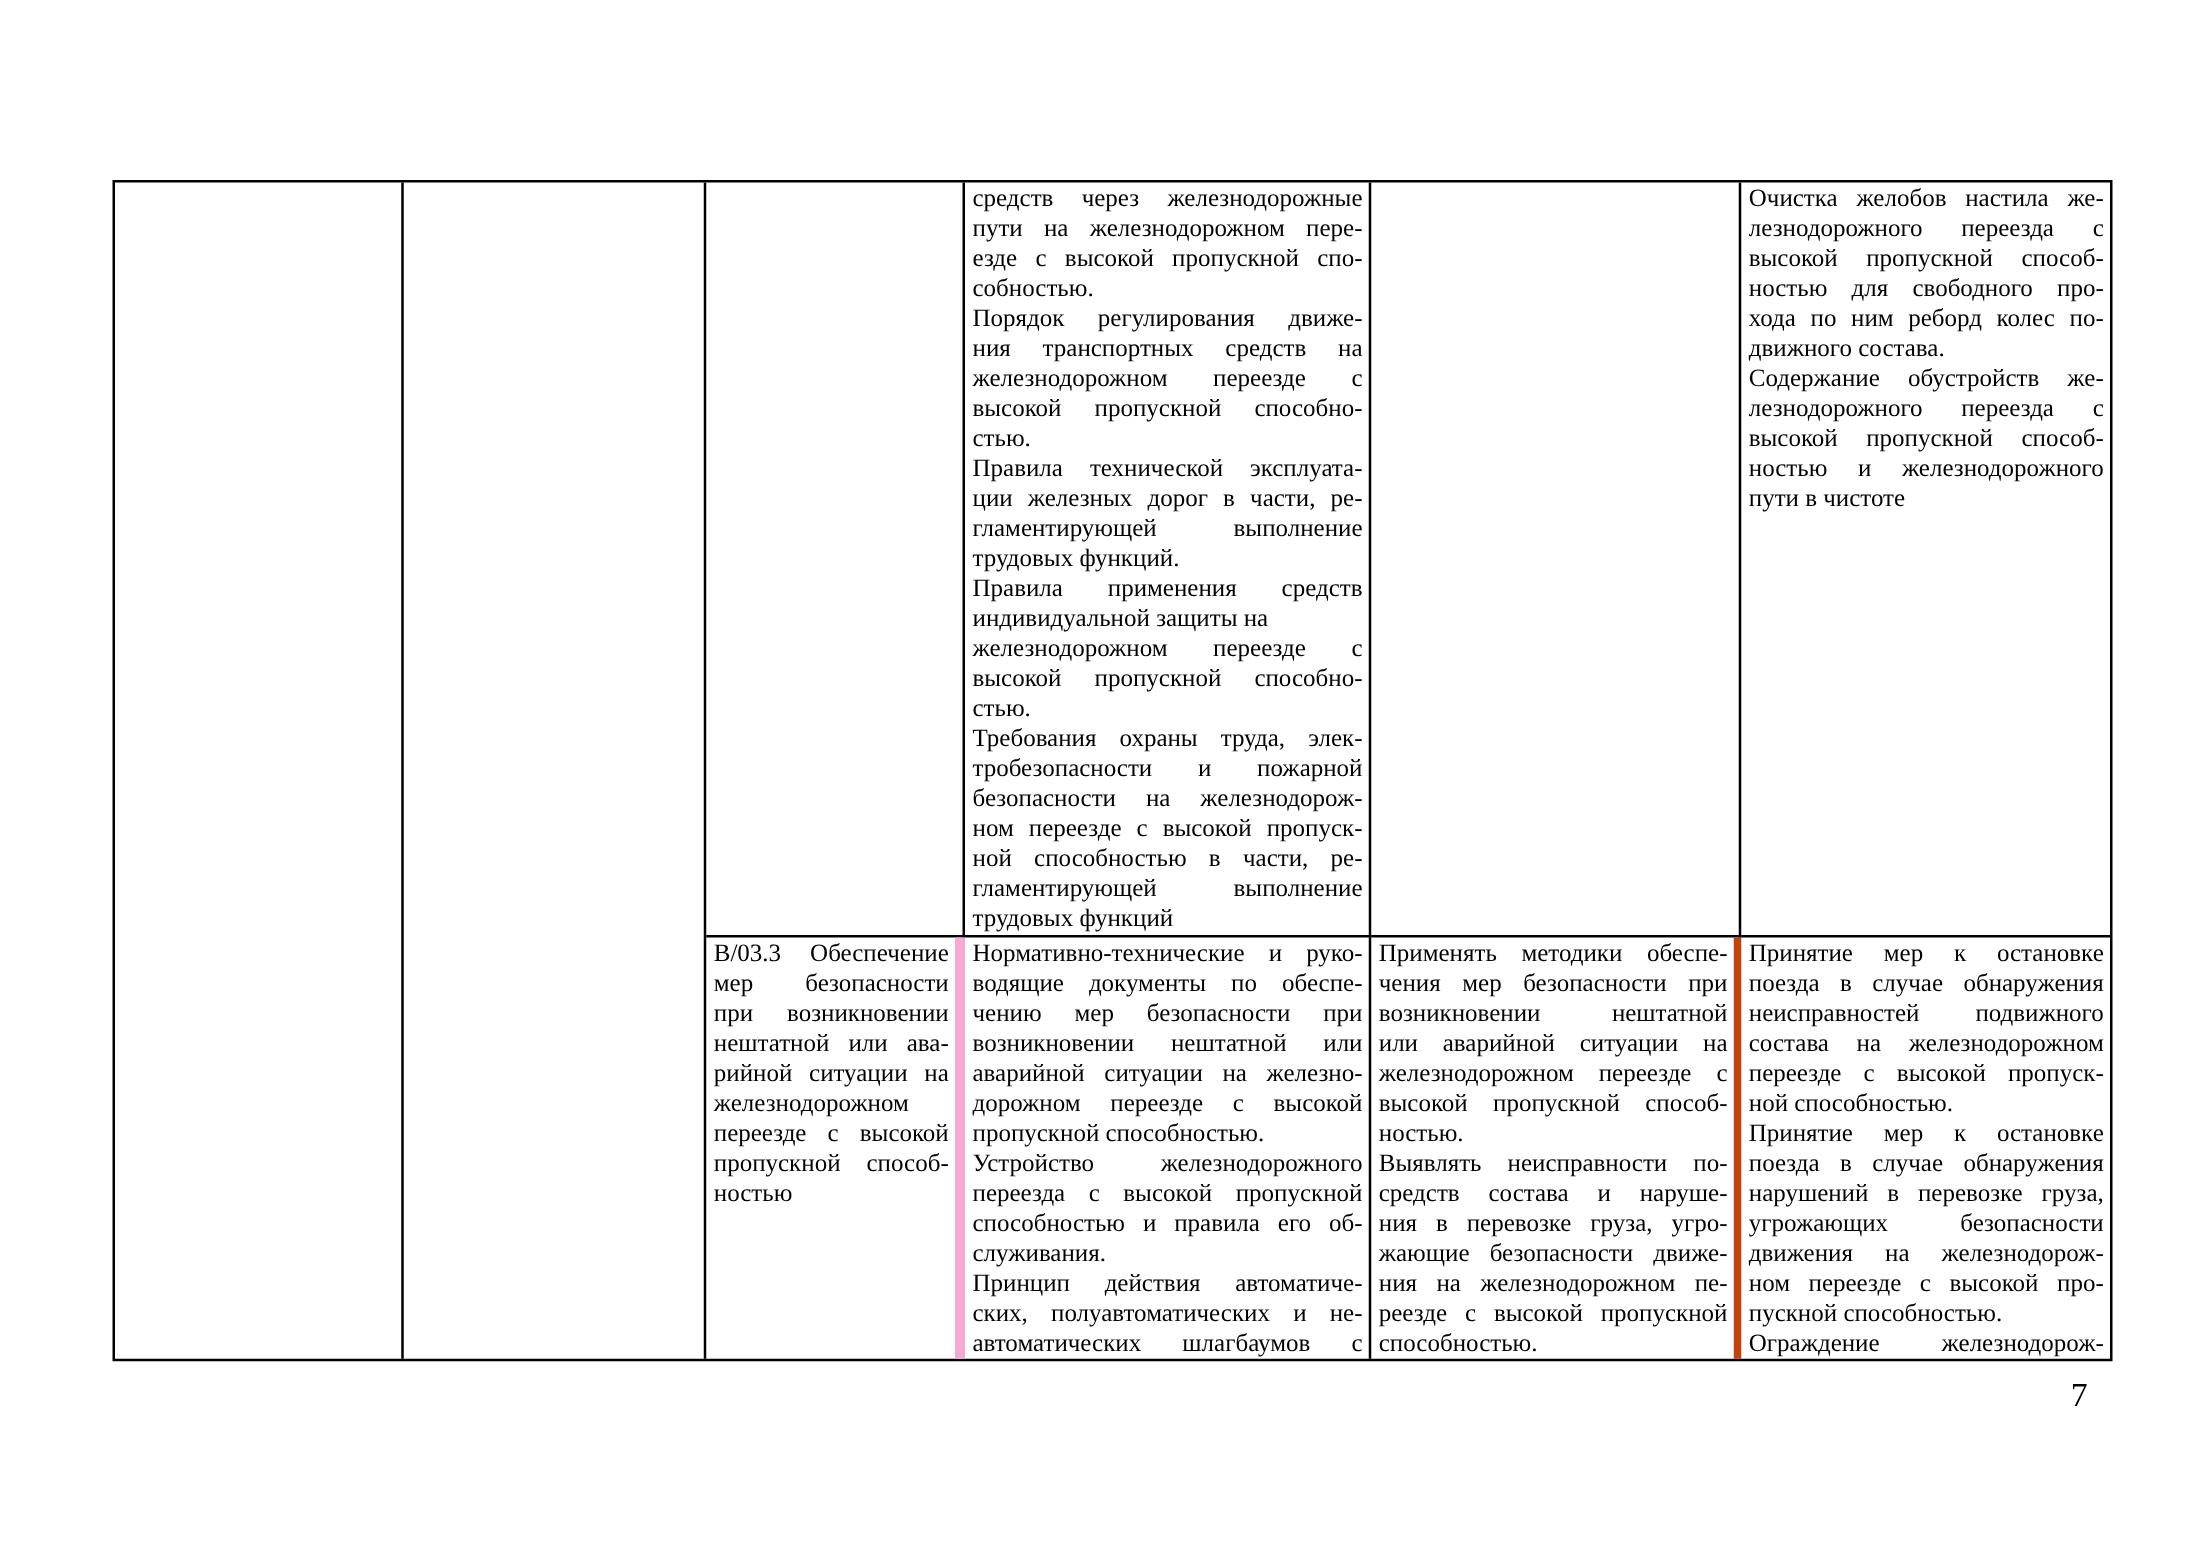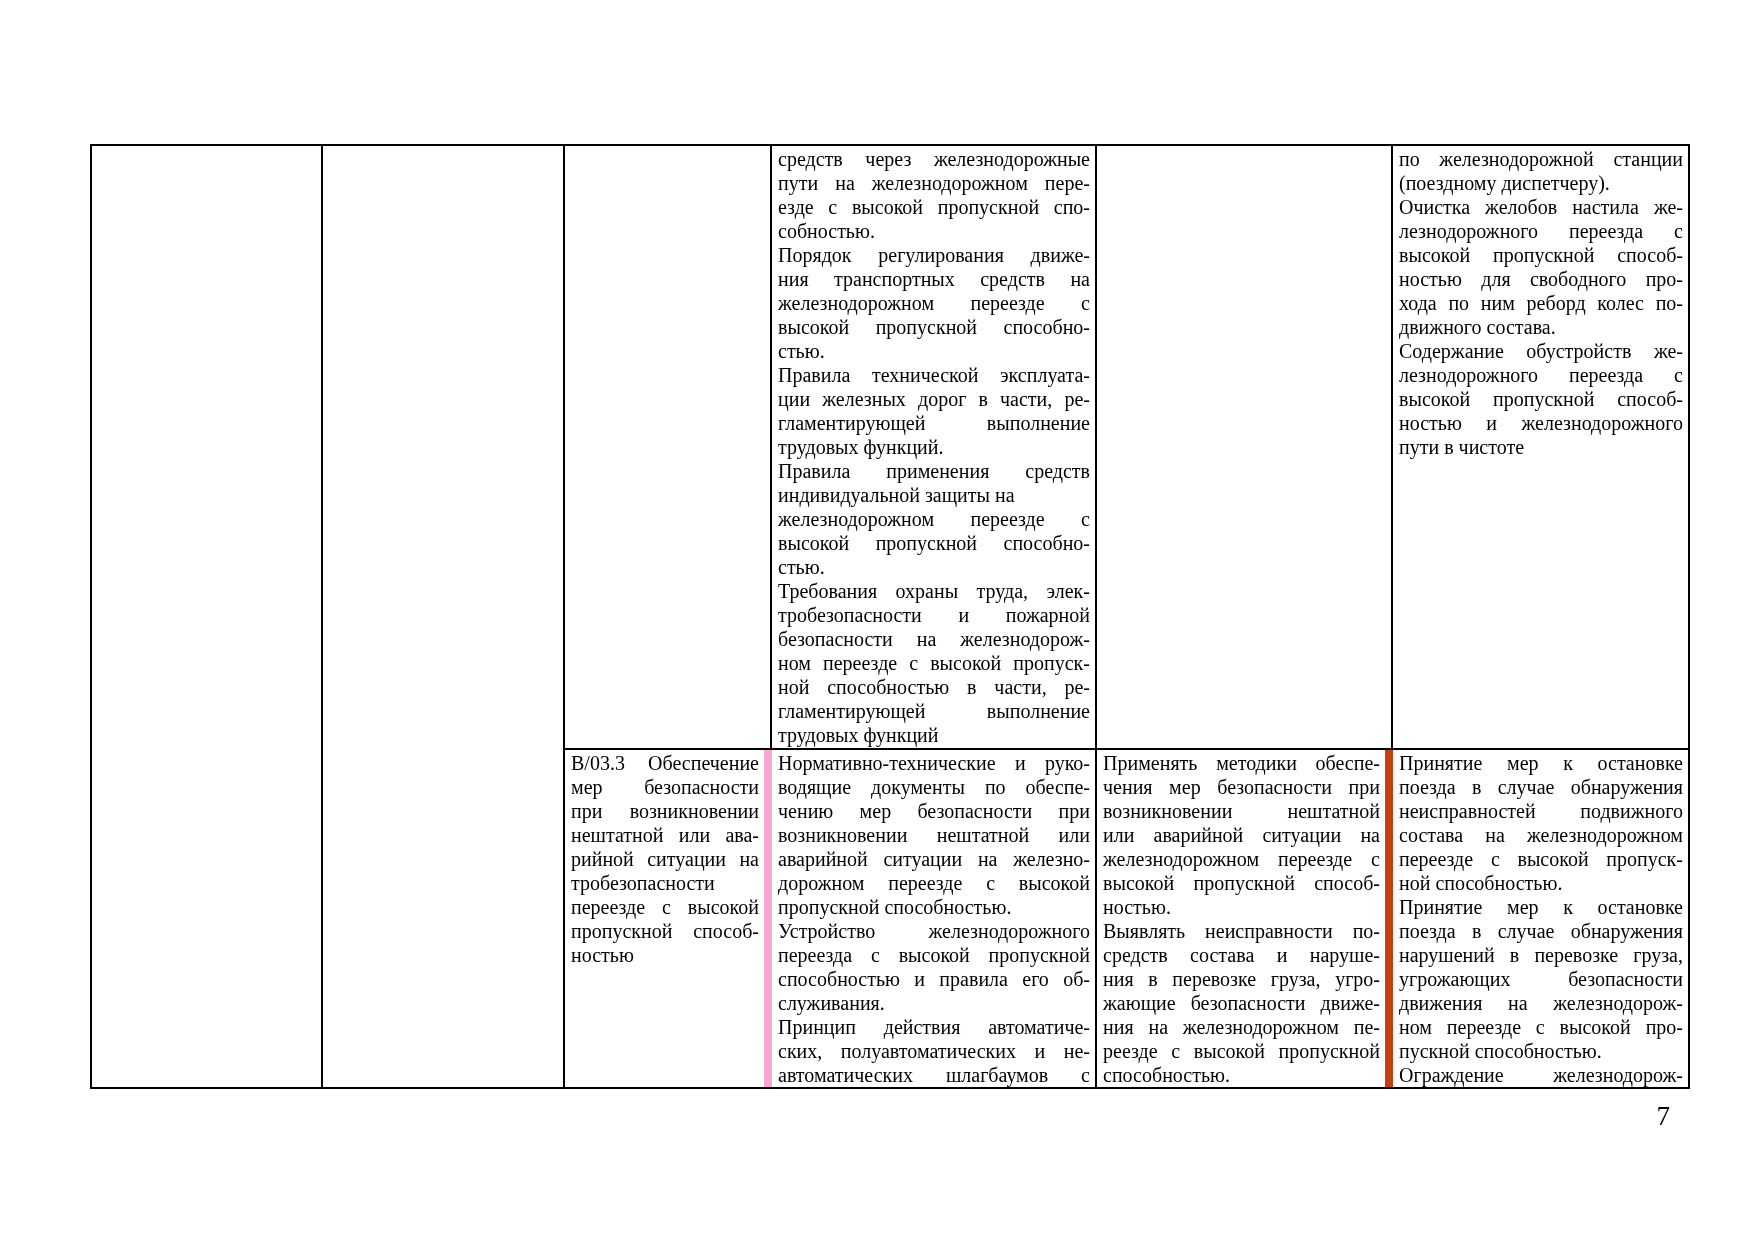--- a/index.html
+++ b/index.html
@@ -30,21 +30,21 @@
     overflow: hidden;
   }
   .c1   { grid-column: 1; grid-row: 1 / 3; border-right: 2px solid #000; }
   .c2   { grid-column: 2; grid-row: 1 / 3; border-right: 2px solid #000; }
   .c3r1 { grid-column: 3; grid-row: 1; border-right: 2px solid #000; border-bottom: 2px solid #000; }
   .c4r1 { grid-column: 4; grid-row: 1; border-right: 2px solid #000; border-bottom: 2px solid #000; }
   .c5r1 { grid-column: 5; grid-row: 1; border-right: 2px solid #000; border-bottom: 2px solid #000; }
   .c6r1 { grid-column: 6; grid-row: 1; border-bottom: 2px solid #000; }
   .c3r2 { grid-column: 3; grid-row: 2; border-right: 8px solid #f9a8d4; }
   .c4r2 { grid-column: 4; grid-row: 2; border-right: 2px solid #000; }
-  .c5r2 { grid-column: 5; grid-row: 2; border-right: 8px solid #c2410c; }
+  .c5r2 { grid-column: 5; grid-row: 2; border-right: 6px solid #c2410c; }
   .c6r2 { grid-column: 6; grid-row: 2; border-radius: 22px; }
   .para { margin: 0; }
   .ln { text-align: left; }
   .ln.j { text-align: justify; text-align-last: justify; }
   .page-number {
     position: absolute;
     top: 1100px;
     right: 84px;
     font-size: 27px;
     line-height: 32px;
@@ -92,24 +92,20 @@
           <div class="ln j">безопасности на железнодорож-</div>
           <div class="ln j">ном переезде с высокой пропуск-</div>
           <div class="ln j">ной способностью в части, ре-</div>
           <div class="ln j">гламентирующей выполнение</div>
           <div class="ln">трудовых функций</div>
         </div>
       </div>
     <div class="cell c5r1"></div>
     <div class="cell c6r1">
         <div class="para">
-          <div class="ln j">по железнодорожной станции</div>
-          <div class="ln">(поездному диспетчеру).</div>
-        </div>
-        <div class="para">
           <div class="ln j">Очистка желобов настила же-</div>
           <div class="ln j">лезнодорожного переезда с</div>
           <div class="ln j">высокой пропускной способ-</div>
           <div class="ln j">ностью для свободного про-</div>
           <div class="ln j">хода по ним реборд колес по-</div>
           <div class="ln">движного состава.</div>
         </div>
         <div class="para">
           <div class="ln j">Содержание обустройств же-</div>
           <div class="ln j">лезнодорожного переезда с</div>
@@ -118,21 +114,21 @@
           <div class="ln">пути в чистоте</div>
         </div>
       </div>
     <div class="cell c3r2">
         <div class="para">
           <div class="ln j">В/03.3 Обеспечение</div>
           <div class="ln j">мер безопасности</div>
           <div class="ln j">при возникновении</div>
           <div class="ln j">нештатной или ава-</div>
           <div class="ln j">рийной ситуации на</div>
-          <div class="ln j">тробезопасности</div>
+          <div class="ln j">железнодорожном</div>
           <div class="ln j">переезде с высокой</div>
           <div class="ln j">пропускной способ-</div>
           <div class="ln">ностью</div>
         </div>
       </div>
     <div class="cell c4r2">
         <div class="para">
           <div class="ln j">Нормативно-технические и руко-</div>
           <div class="ln j">водящие документы по обеспе-</div>
           <div class="ln j">чению мер безопасности при</div>

